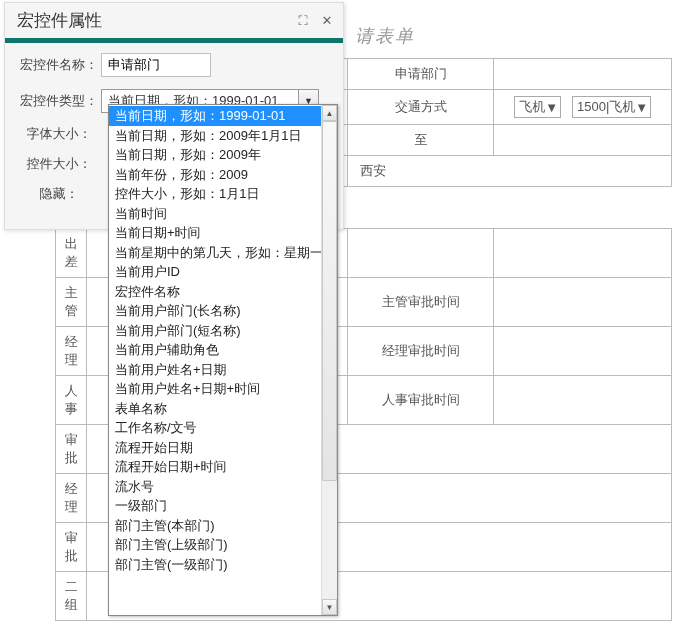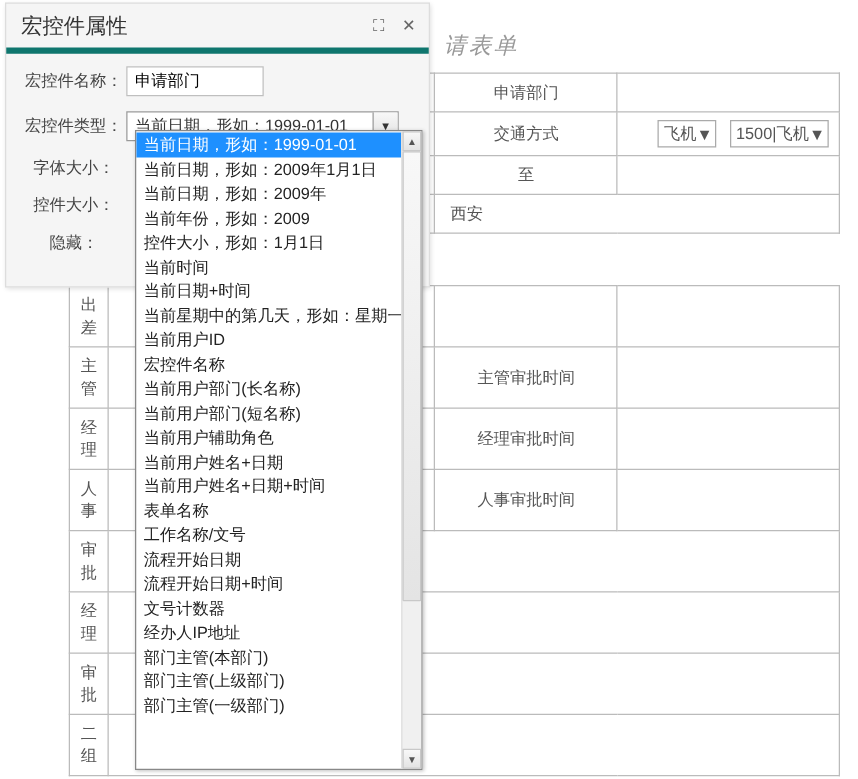--- a/index.html
+++ b/index.html
@@ -183,21 +183,21 @@
   <table class="form-table">
     <tbody>
         <tr>
       <td style="width:280px"></td>
       <td style="width:140px">申请部门</td>
       <td style="width:170px"></td>
     </tr>
     <tr>
       <td></td>
       <td>交通方式</td>
-      <td style="text-align:right">
+      <td style="text-align:center">
         <span class="sel-box">
           <span>飞机</span>
           <span class="arrow">▼</span>
         </span>
         &nbsp;
         <span class="sel-box">
           <span>1500|飞机</span>
           <span class="arrow">▼</span>
         </span>
       </td>
@@ -314,22 +314,22 @@
       <div class="dd-item">宏控件名称</div>
       <div class="dd-item">当前用户部门(长名称)</div>
       <div class="dd-item">当前用户部门(短名称)</div>
       <div class="dd-item">当前用户辅助角色</div>
       <div class="dd-item">当前用户姓名+日期</div>
       <div class="dd-item">当前用户姓名+日期+时间</div>
       <div class="dd-item">表单名称</div>
       <div class="dd-item">工作名称/文号</div>
       <div class="dd-item">流程开始日期</div>
       <div class="dd-item">流程开始日期+时间</div>
-      <div class="dd-item">文号计数器</div>
-      <div class="dd-item">经办人IP地址</div>
+      <div class="dd-item">流水号</div>
+      <div class="dd-item">一级部门</div>
       <div class="dd-item">部门主管(本部门)</div>
       <div class="dd-item">部门主管(上级部门)</div>
       <div class="dd-item">部门主管(一级部门)</div>
     </div>
   <div class="dd-scroll">
     <div class="dd-scroll-btn top">▲</div>
     <div class="dd-thumb"></div>
     <div class="dd-scroll-btn bot">▼</div>
   </div>
 </div>

